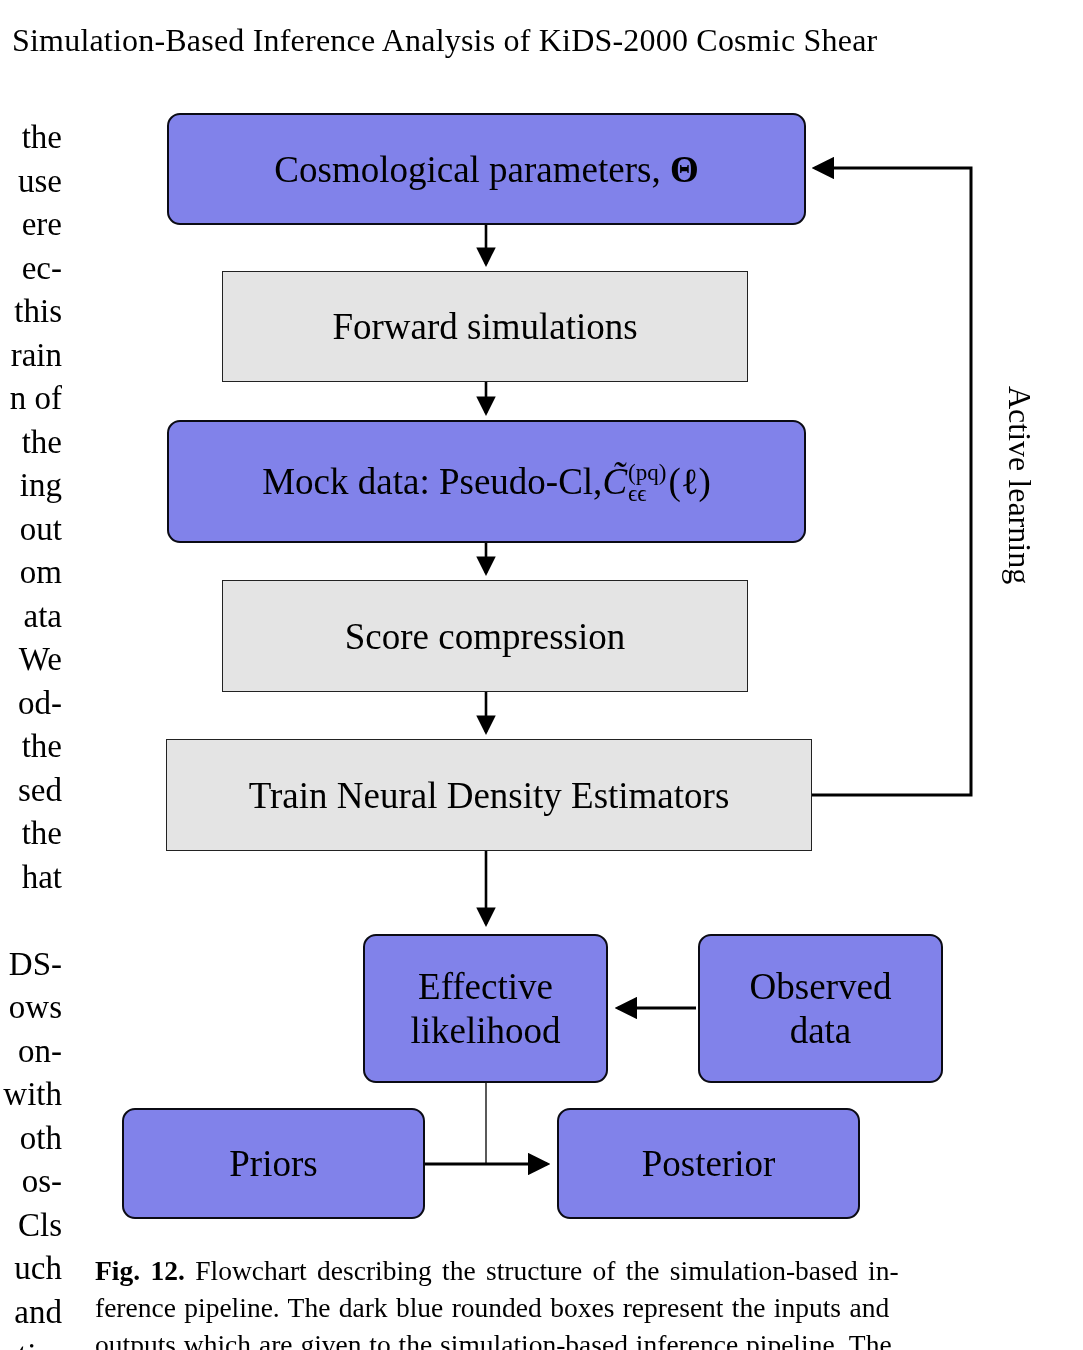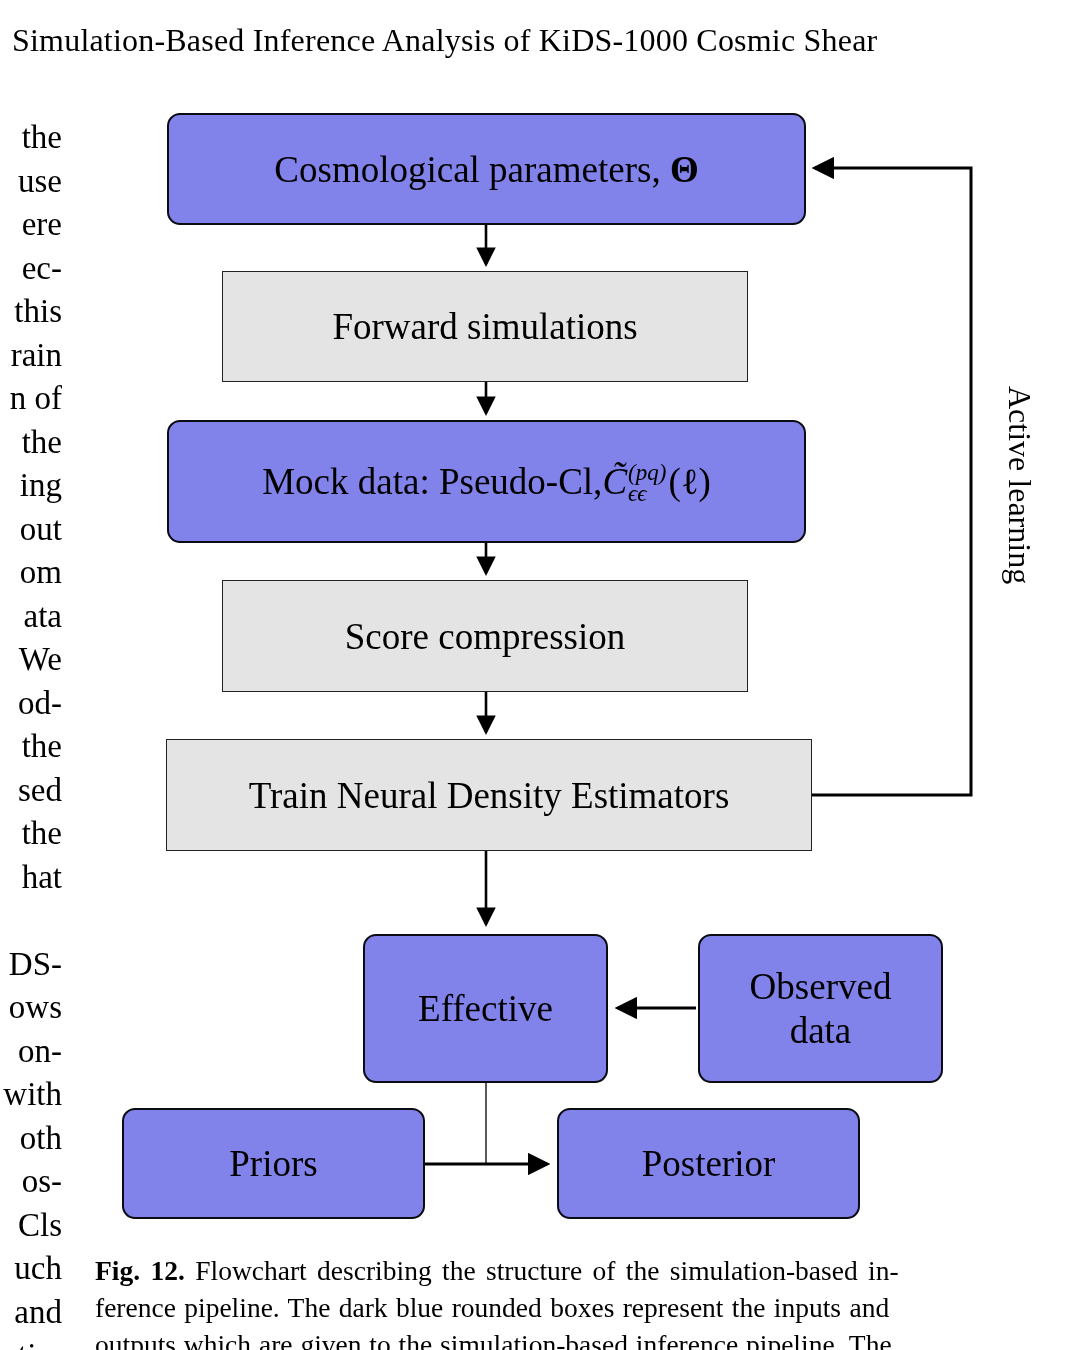--- a/index.html
+++ b/index.html
@@ -24,21 +24,21 @@
     font-size:37px;text-align:center;box-sizing:border-box;white-space:nowrap;
   }
   .rbox{background:#8182EA;border:2.5px solid #0b0b14;border-radius:13px;}
   .gbox{background:#E4E4E4;border:1.8px solid #222;align-items:center;}
   .two-line{line-height:44px;white-space:normal;}
   
   .frm{display:inline-flex;align-items:center;}
   .frm-base{font-style:italic;}
   .frm-scripts{
     display:inline-flex;flex-direction:column;align-items:flex-start;
-    font-size:23px;line-height:21px;font-style:italic;transform:translateY(1px);margin:0 2px 0 1px;
+    font-size:23px;line-height:21px;transform:translateY(1px);margin:0 2px 0 1px;
   }
   .active-learning{
     position:absolute;left:1001px;top:386px;writing-mode:vertical-rl;
     font-size:32px;white-space:nowrap;
   }
   .connectors{position:absolute;left:0;top:0;pointer-events:none;}
   .caption{
     position:absolute;left:95px;top:1252px;width:988px;overflow:hidden;
     font-size:27.5px;line-height:37px;
   }
@@ -47,21 +47,21 @@
   .cap-line.l2{word-spacing:1.5px;}
   .cap-line.l3{word-spacing:1px;}
   .cap-bold{font-weight:bold;}
   b{font-weight:bold;}
 </style>
 </head>
 <body>
 
 <div id="canvas">
 
-  <div class="header">Simulation-Based Inference Analysis of KiDS-1000 Cosmic Shear</div>
+  <div class="header">Simulation-Based Inference Analysis of KiDS-2000 Cosmic Shear</div>
 
   <div class="margin-col">
     <div class="mline">the</div>
     <div class="mline">use</div>
     <div class="mline">ere</div>
     <div class="mline">ec-</div>
     <div class="mline">this</div>
     <div class="mline">rain</div>
     <div class="mline">n of</div>
     <div class="mline">the</div>
@@ -126,21 +126,21 @@
 
   <div class="box gbox" style="left:222px;top:580px;width:526px;height:112px;">
     <span>Score compression</span>
   </div>
 
   <div class="box gbox" style="left:166px;top:739px;width:646px;height:112px;">
     <span>Train Neural Density Estimators</span>
   </div>
 
   <div class="box rbox two-line" style="left:363px;top:934px;width:245px;height:149px;">
-    <span><span>Effective</span><br></span>
+    <span><span>Effective</span><br><span>likelihood</span></span>
   </div>
 
   <div class="box rbox two-line" style="left:698px;top:934px;width:245px;height:149px;">
     <span><span>Observed</span><br><span>data</span></span>
   </div>
 
   <div class="box rbox" style="left:110px;top:1108px;width:303px;height:111px;margin-left:12px;">
     <span>Priors</span>
   </div>
 

